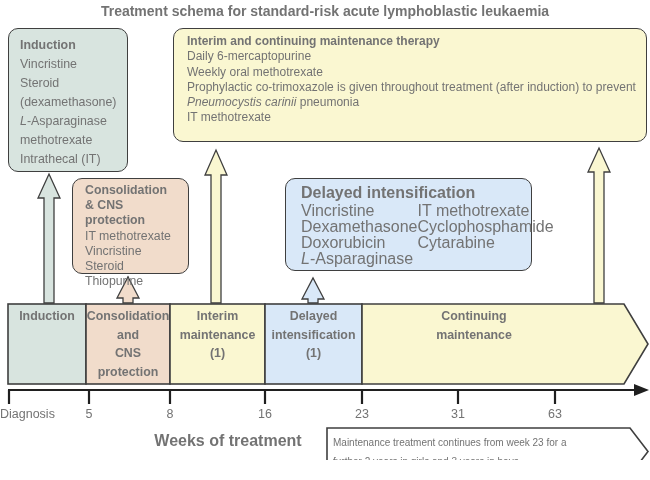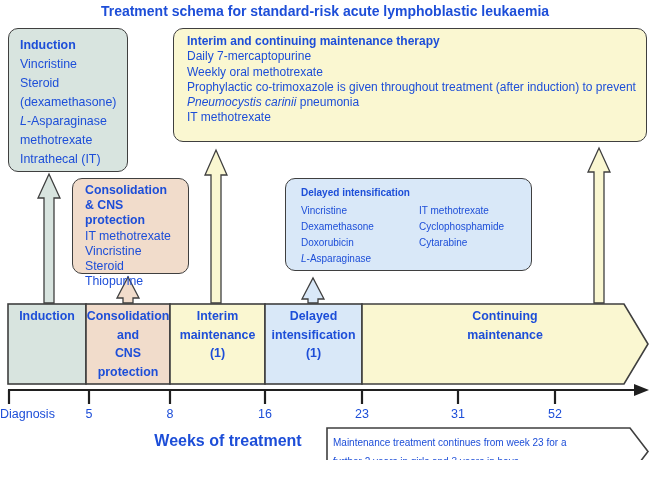--- a/index.html
+++ b/index.html
@@ -1,32 +1,32 @@
 <!DOCTYPE html>
 <html><head>
 <meta charset="utf-8">
 <style>
   html,body{margin:0;padding:0;background:#fff;}
   #canvas{
     position:relative;width:650px;height:460px;background:#ffffff;
-    font-family:"Liberation Sans", sans-serif;color:#1d4ed8;overflow:hidden;
+    font-family:"Liberation Sans", sans-serif;color:#737373;overflow:hidden;
   }
   #diagram-svg{position:absolute;left:0;top:0;z-index:1;}
   .txt{position:absolute;z-index:2;}
   .box{
     position:absolute;z-index:2;box-sizing:border-box;
     border:1.6px solid #3f3f3f;border-radius:10px;
   }
   .b{font-weight:bold;}
   .it{font-style:italic;}
   #page-title{left:0;top:3px;width:650px;text-align:center;font-size:14px;font-weight:bold;}
   #induction-box{left:8px;top:28px;width:120px;height:144px;padding:7px 3px 0 11px;font-size:12.4px;line-height:19px;}
   #maintenance-box{left:173px;top:28px;width:474px;height:114px;padding:5px 6px 12px 13px;font-size:12px;line-height:15.3px;}
   #consolidation-box{left:72px;top:178px;width:117px;height:96px;padding:4px 2px 0 12px;font-size:12.3px;line-height:15.2px;}
-  #delayed-box{left:285px;top:178px;width:247px;height:93px;padding:6px 0 0 15px;font-size:10px;line-height:16px;}
+  #delayed-box{left:285px;top:178px;width:247px;height:93px;padding:6px 0 0 15px;font-size:16px;line-height:16px;}
   .cols{display:flex;}
   .col1{width:118px;}
   .col2{flex:1;}
   .barlabel{position:absolute;z-index:2;font-weight:bold;font-size:12.4px;line-height:18.5px;
     text-align:center;white-space:pre-line;}
   .ticklabel{position:absolute;z-index:2;font-size:12.5px;text-align:center;}
   #axis-title{left:128px;top:432px;width:200px;text-align:center;font-size:16px;font-weight:bold;}
   #note-text{left:333px;top:433px;width:292px;font-size:10px;line-height:19px;white-space:pre-line;}
 </style>
 </head>
@@ -68,21 +68,21 @@
     <div>Vincristine</div>
     <div>Steroid</div>
     <div>(dexamethasone)</div>
     <div><span class="it">L</span><span>-Asparaginase</span></div>
     <div>methotrexate</div>
     <div>Intrathecal (IT)</div>
   </div>
 
   <div id="maintenance-box" class="box" style="background: rgb(250, 247, 209);">
     <div class="b">Interim and continuing maintenance therapy</div>
-    <div>Daily 7-mercaptopurine</div>
+    <div>Daily 6-mercaptopurine</div>
     <div>Weekly oral methotrexate</div>
     <div>Prophylactic co-trimoxazole is given throughout treatment (after induction) to prevent</div>
     <div><span class="it">Pneumocystis carinii</span><span> pneumonia</span></div>
     <div>IT methotrexate</div>
   </div>
 
   <div id="consolidation-box" class="box" style="background: rgb(241, 220, 203);">
     <div class="b">Consolidation</div>
     <div class="b">&amp; CNS protection</div>
     <div>IT methotrexate</div>
@@ -112,29 +112,29 @@
   <div class="barlabel" style="left:86px;top:307px;width:84px;">Consolidation
 and
 CNS
 protection</div>
   <div class="barlabel" style="left:170px;top:307px;width:95px;">Interim
 maintenance
 (1)</div>
   <div class="barlabel" style="left:265px;top:307px;width:97px;">Delayed
 intensification
 (1)</div>
-  <div class="barlabel" style="left:374px;top:307px;width:262px;">Continuing
+  <div class="barlabel" style="left:343px;top:307px;width:262px;">Continuing
 maintenance</div>
 
   <div class="ticklabel" style="left:0;top:407px;width:62px;text-align:left;">Diagnosis</div>
   <div class="ticklabel" style="left:69px;top:407px;width:40px;">5</div>
   <div class="ticklabel" style="left:150px;top:407px;width:40px;">8</div>
   <div class="ticklabel" style="left:245px;top:407px;width:40px;">16</div>
   <div class="ticklabel" style="left:342px;top:407px;width:40px;">23</div>
   <div class="ticklabel" style="left:438px;top:407px;width:40px;">31</div>
-  <div class="ticklabel" style="left:535px;top:407px;width:40px;">52</div>
+  <div class="ticklabel" style="left:535px;top:407px;width:40px;">63</div>
 
   <div id="axis-title" class="txt">Weeks of treatment</div>
 
   <div id="note-text" class="txt">Maintenance treatment continues from week 23 for a
 further 2 years in girls and 3 years in boys</div>
 
 </div>
 
 </body></html>

